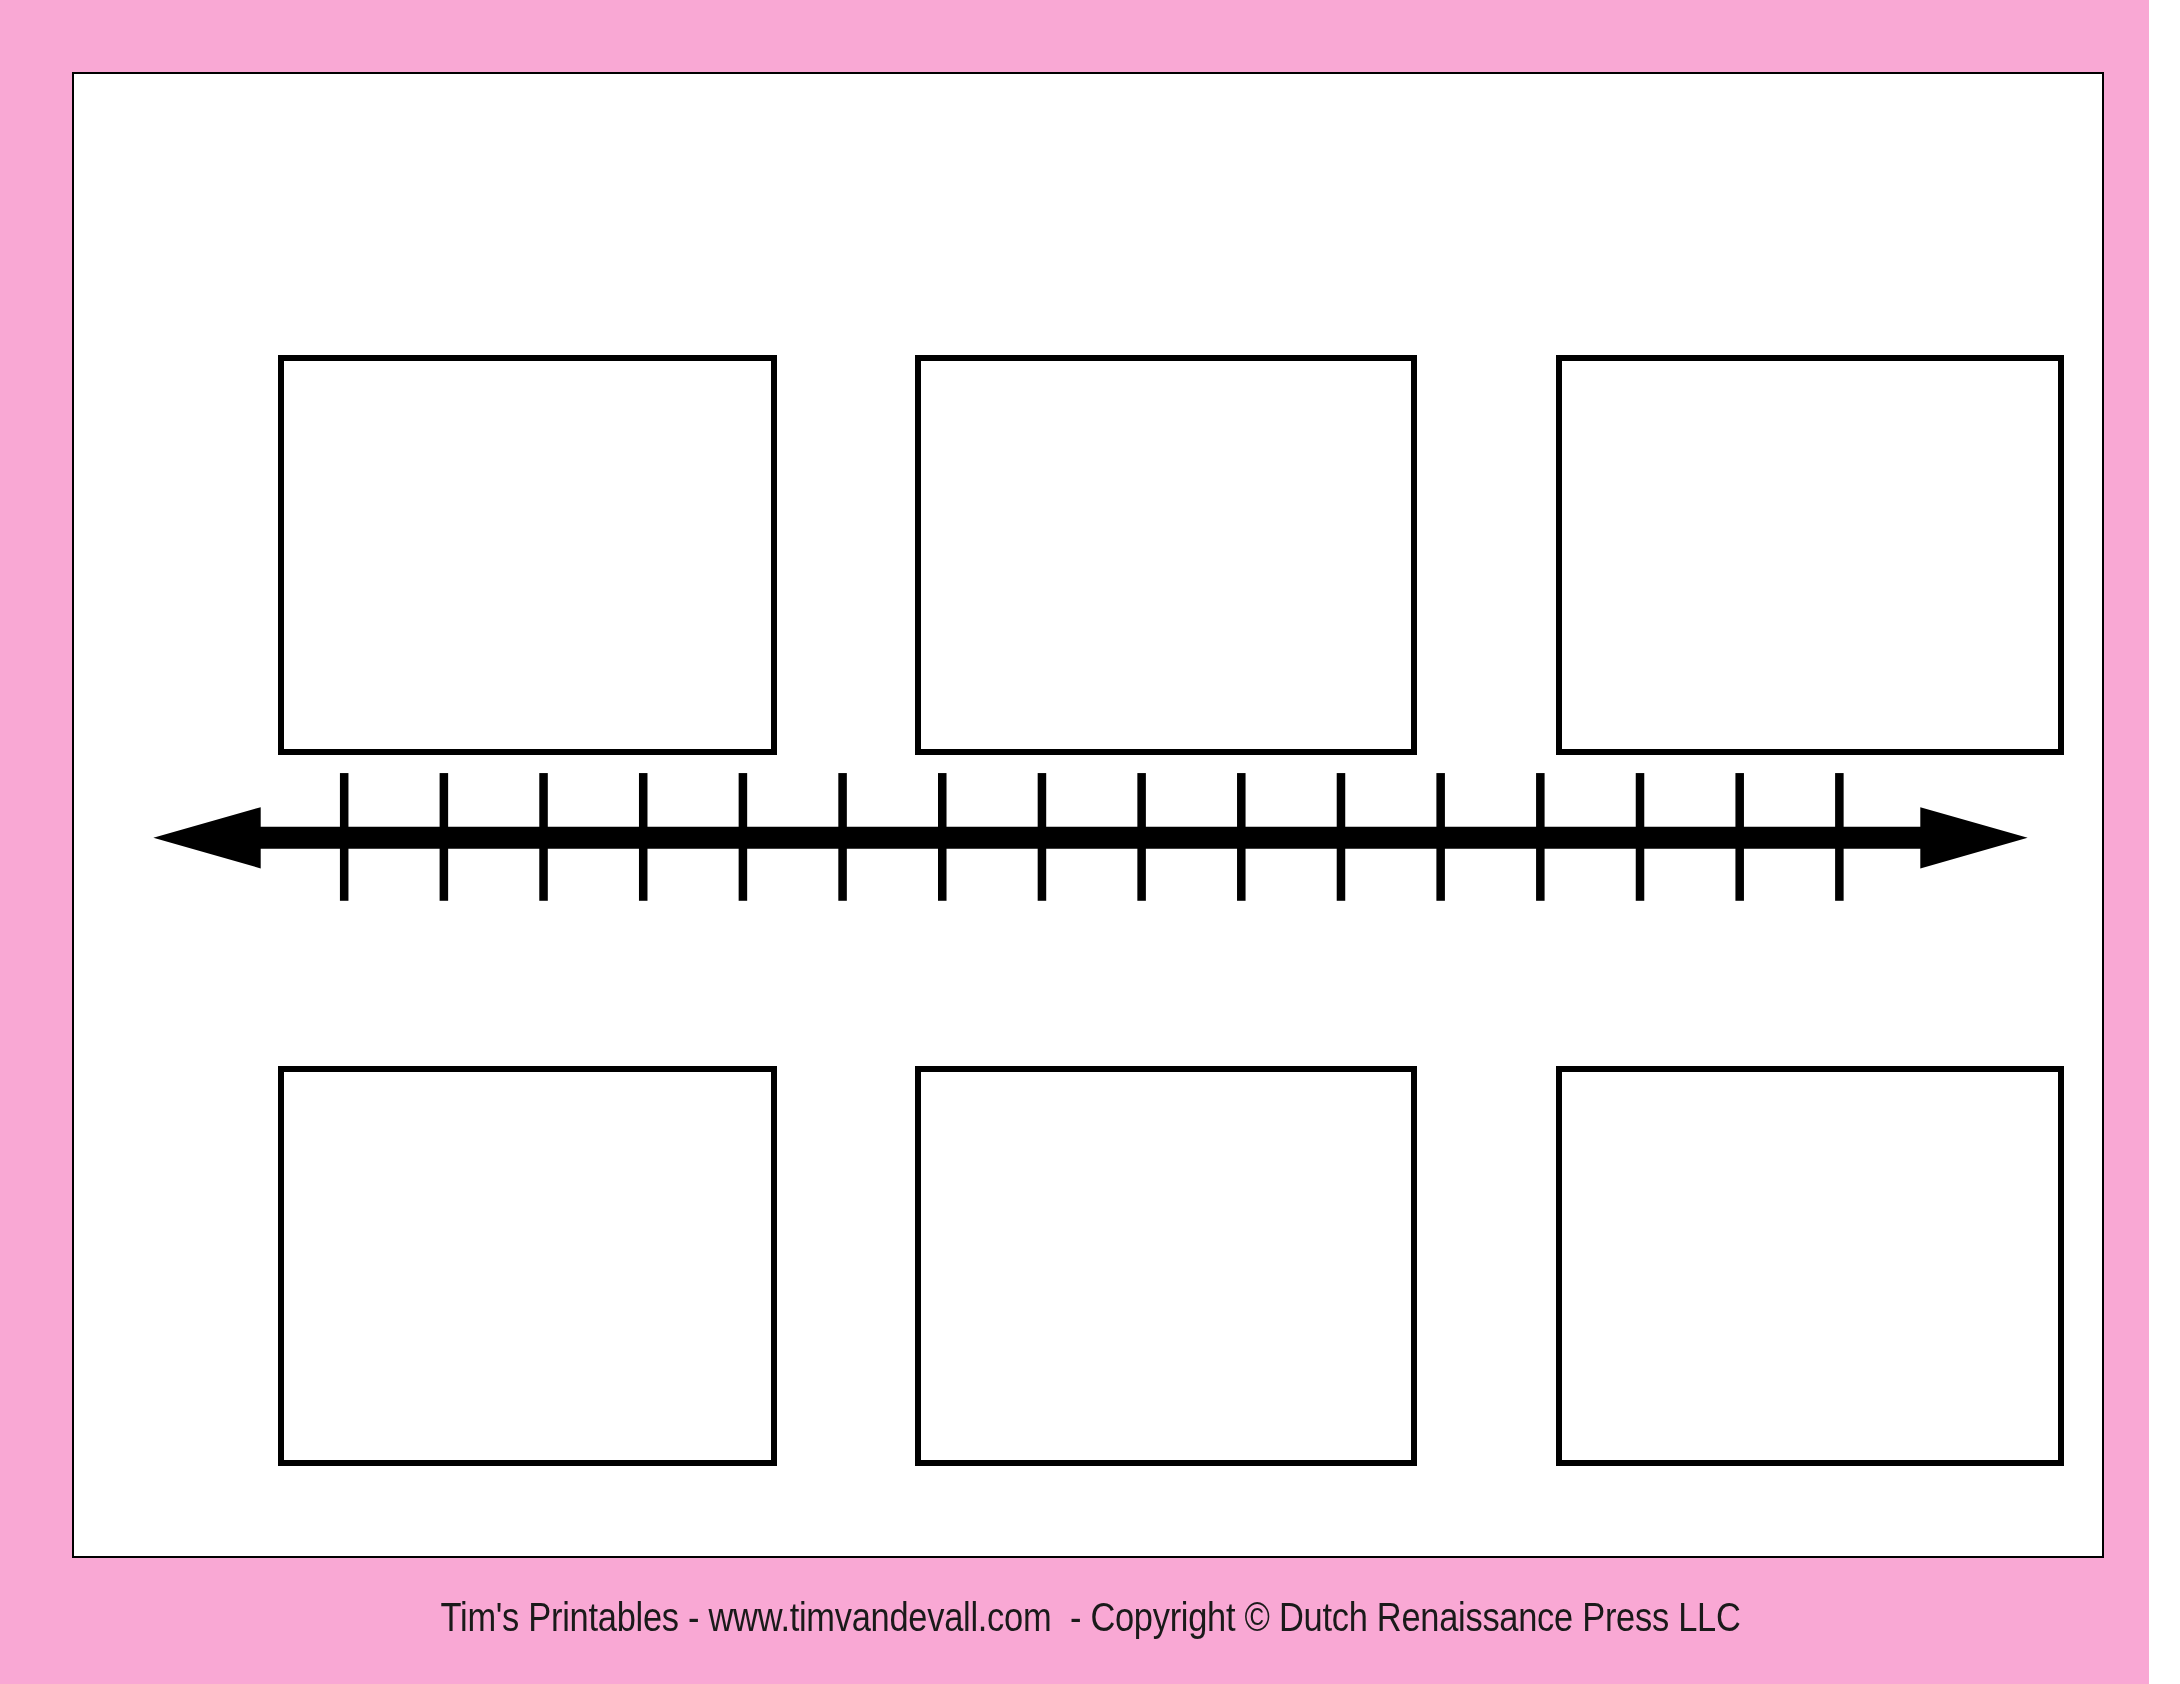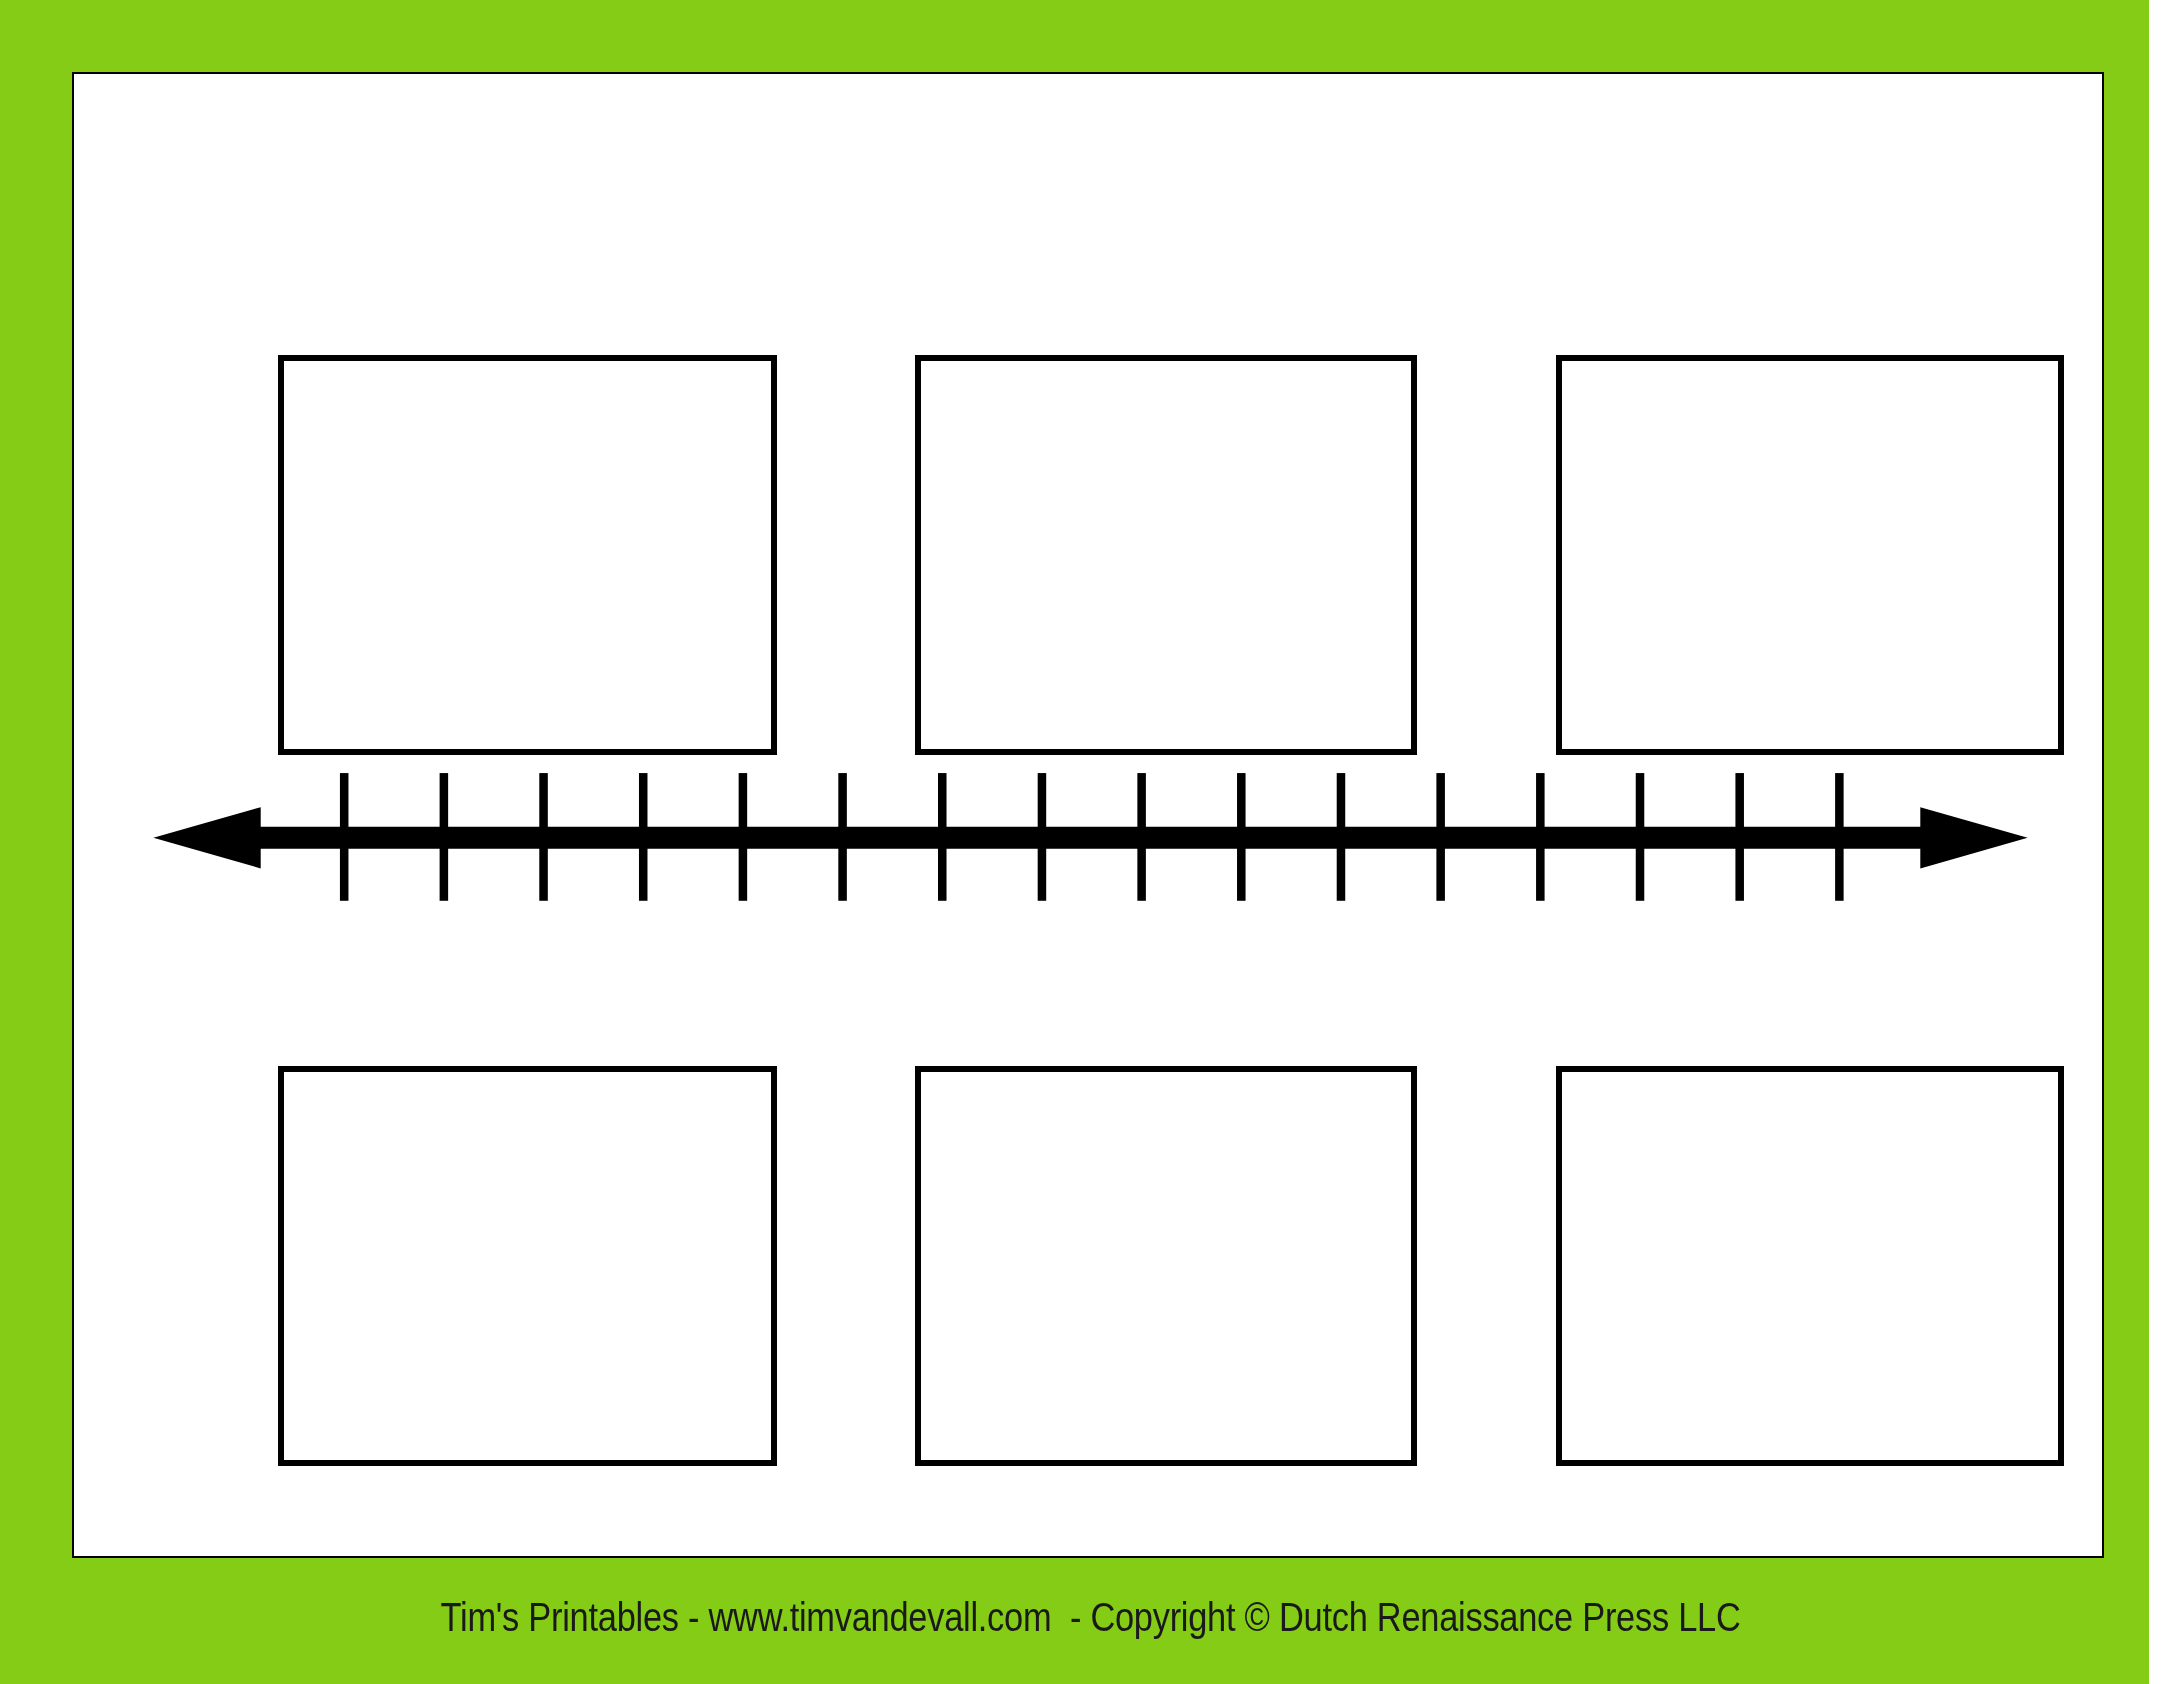--- a/index.html
+++ b/index.html
@@ -16,21 +16,21 @@
     -webkit-font-smoothing: antialiased;
   }
 
   
   #worksheet {
     position: absolute;
     left: 0;
     top: 0;
     width: 2149px;
     height: 1685px;
-    background: #84cc16;
+    background: #f9a8d4;
   }
 
   #page-border {
     position: absolute;
     left: 72px;
     top: 72px;
     width: 2032px;
     height: 1486px;
     border: 2.6px solid #000000;
     box-sizing: border-box;

